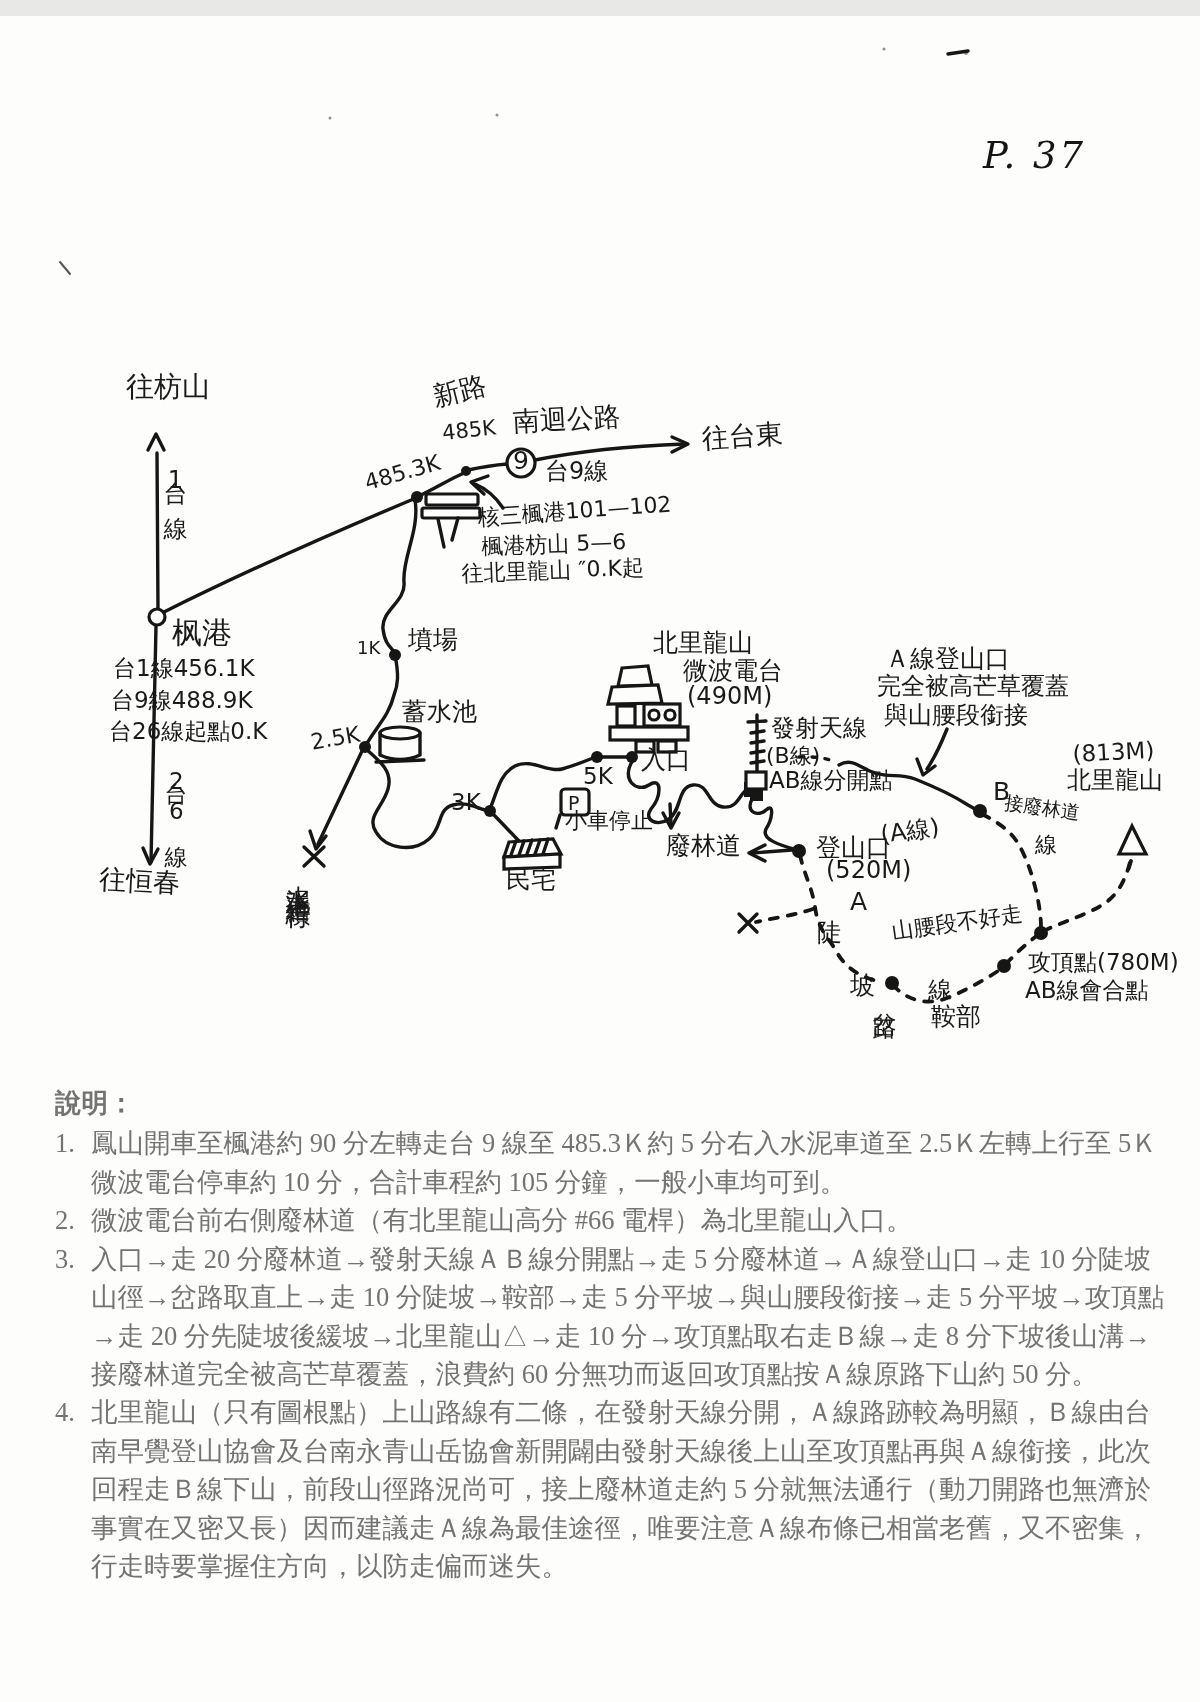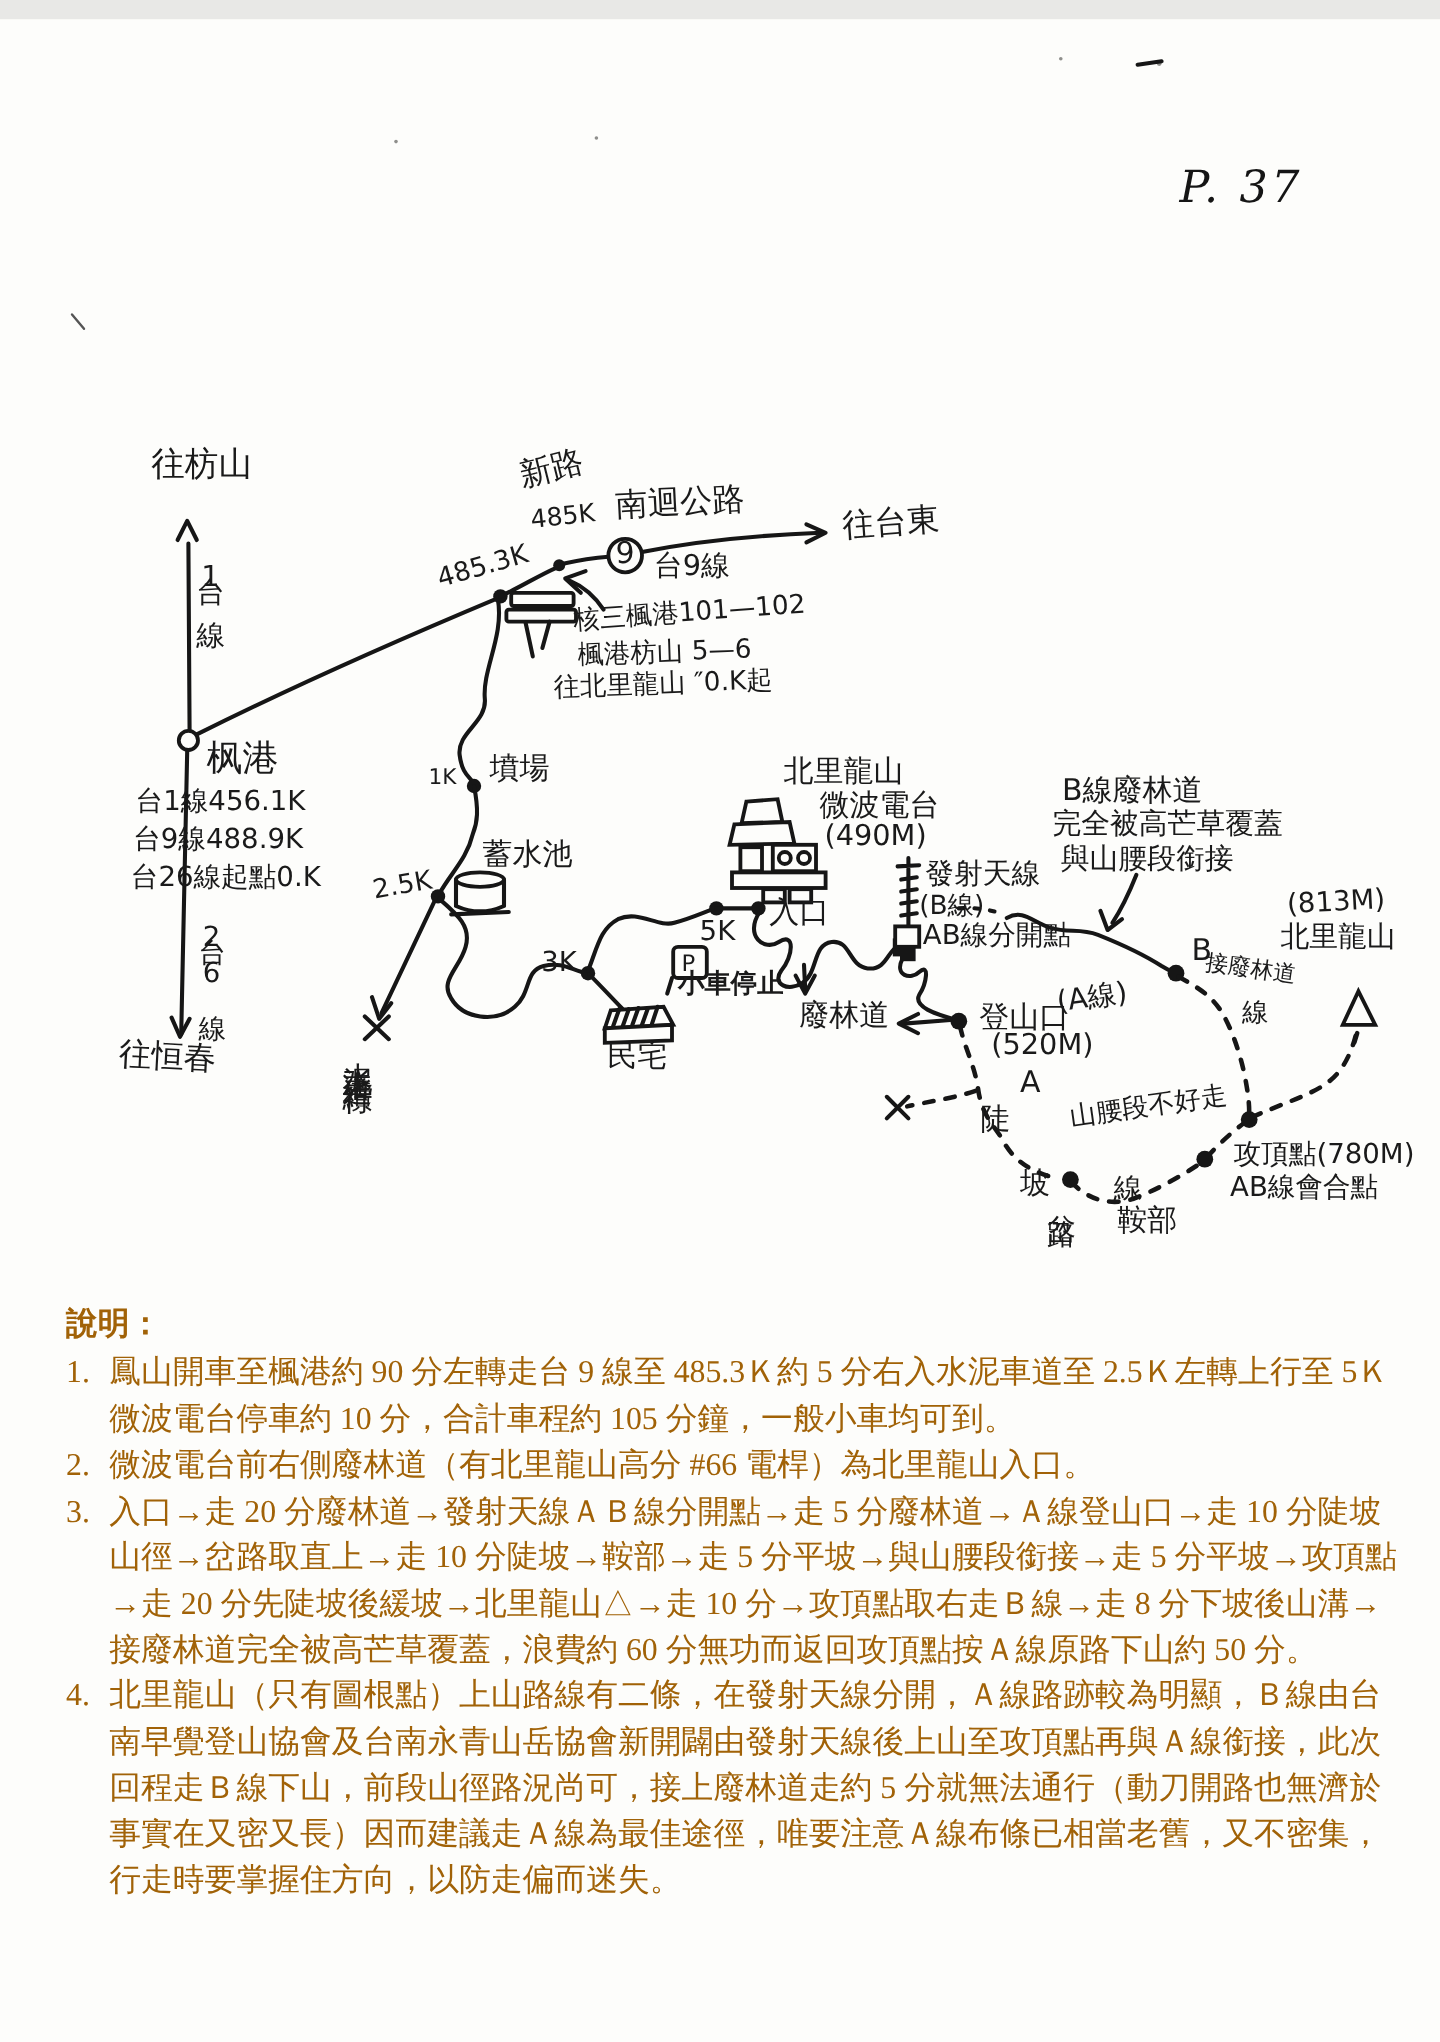--- a/index.html
+++ b/index.html
@@ -13,21 +13,21 @@
   .ink path,.ink line,.ink polyline{stroke:#161616;stroke-width:3.4;fill:none;stroke-linecap:round;stroke-linejoin:round;}
   .ink .dash{stroke-width:3.8;stroke-dasharray:8 10;}
   .ink .dashdot{stroke-dasharray:4 9;}
   .ink .fillshape{fill:#161616;stroke:none;}
   .ink .openshape{fill:#fdfdfb;stroke:#161616;stroke-width:3.2;}
   .ink .speck{fill:#8f8f8c;stroke:none;}
   .mlabel{position:absolute;font-family:"DejaVu Sans",sans-serif;color:#1a1a1a;line-height:1.06;
           white-space:pre;transform-origin:0 0;}
   .mlabel.vert{writing-mode:vertical-rl;text-orientation:upright;letter-spacing:4px;}
   .notes{position:absolute;left:55px;top:1068px;width:1110px;font-family:"Liberation Serif",serif;
-         font-size:26.5px;line-height:1.45;color:#a16207;}
+         font-size:26.5px;line-height:1.45;color:#737373;}
   .notes-heading{font-weight:600;margin-bottom:2px;}
   .note-item{display:flex;}
   .note-num{flex:0 0 36px;}
   .note-text{flex:1;}
 </style>
 </head>
 <body>
 
 <div class="page">
 
@@ -201,29 +201,29 @@
         <div class="mlabel" style="left: 309px; top: 715px; font-size: 22px; transform: rotate(-10deg);">2.5K</div>
         <div class="mlabel" style="left: 451px; top: 774px; font-size: 23px;">3K</div>
         <div class="mlabel" style="left: 506px; top: 851px; font-size: 25px;">民宅</div>
         <div class="mlabel vert" style="left: 284px; top: 849px; font-size: 25px;">水泥車道續行</div>
         <div class="mlabel" style="left: 653px; top: 614px; font-size: 25px;">北里龍山</div>
         <div class="mlabel" style="left: 683px; top: 642px; font-size: 25px;">微波電台</div>
         <div class="mlabel" style="left: 687px; top: 668px; font-size: 24px;">(490M)</div>
         <div class="mlabel" style="left: 583px; top: 748px; font-size: 23px;">5K</div>
         <div class="mlabel" style="left: 641px; top: 731px; font-size: 25px;">入口</div>
         <div class="mlabel" style="left: 568px; top: 777px; font-size: 19px;">P</div>
-        <div class="mlabel" style="left: 565px; top: 793px; font-size: 22px; font-weight: bold;">小車停止</div>
+        <div class="mlabel" style="left: 565px; top: 793px; font-size: 22px;">小車停止</div>
         <div class="mlabel" style="left: 666px; top: 817px; font-size: 25px;">廢林道</div>
         <div class="mlabel" style="left: 816px; top: 819px; font-size: 25px;">登山口</div>
         <div class="mlabel" style="left: 879px; top: 807px; font-size: 24px; transform: rotate(-8deg);">(A線)</div>
         <div class="mlabel" style="left: 826px; top: 842px; font-size: 24px;">(520M)</div>
         <div class="mlabel" style="left: 771px; top: 700px; font-size: 24px;">發射天線</div>
         <div class="mlabel" style="left: 766px; top: 728px; font-size: 22px;">(B線)</div>
         <div class="mlabel" style="left: 769px; top: 752px; font-size: 23px;">AB線分開點</div>
-        <div class="mlabel" style="left: 885px; top: 630px; font-size: 25px;">B線廢林道</div>
+        <div class="mlabel" style="left: 885px; top: 630px; font-size: 25px;">Ａ線登山口</div>
         <div class="mlabel" style="left: 877px; top: 658px; font-size: 24px;">完全被高芒草覆蓋</div>
         <div class="mlabel" style="left: 884px; top: 687px; font-size: 24px;">與山腰段銜接</div>
         <div class="mlabel" style="left: 993px; top: 763px; font-size: 25px;">B</div>
         <div class="mlabel" style="left: 1006px; top: 776px; font-size: 19px; transform: rotate(8deg);">接廢林道</div>
         <div class="mlabel" style="left: 1035px; top: 817px; font-size: 22px;">線</div>
         <div class="mlabel" style="left: 1072px; top: 726px; font-size: 23px; transform: rotate(-3deg);">(813M)</div>
         <div class="mlabel" style="left: 1067px; top: 752px; font-size: 24px;">北里龍山</div>
         <div class="mlabel" style="left: 850px; top: 873px; font-size: 25px;">A</div>
         <div class="mlabel" style="left: 817px; top: 904px; font-size: 25px;">陡</div>
         <div class="mlabel" style="left: 850px; top: 957px; font-size: 25px;">坡</div>

